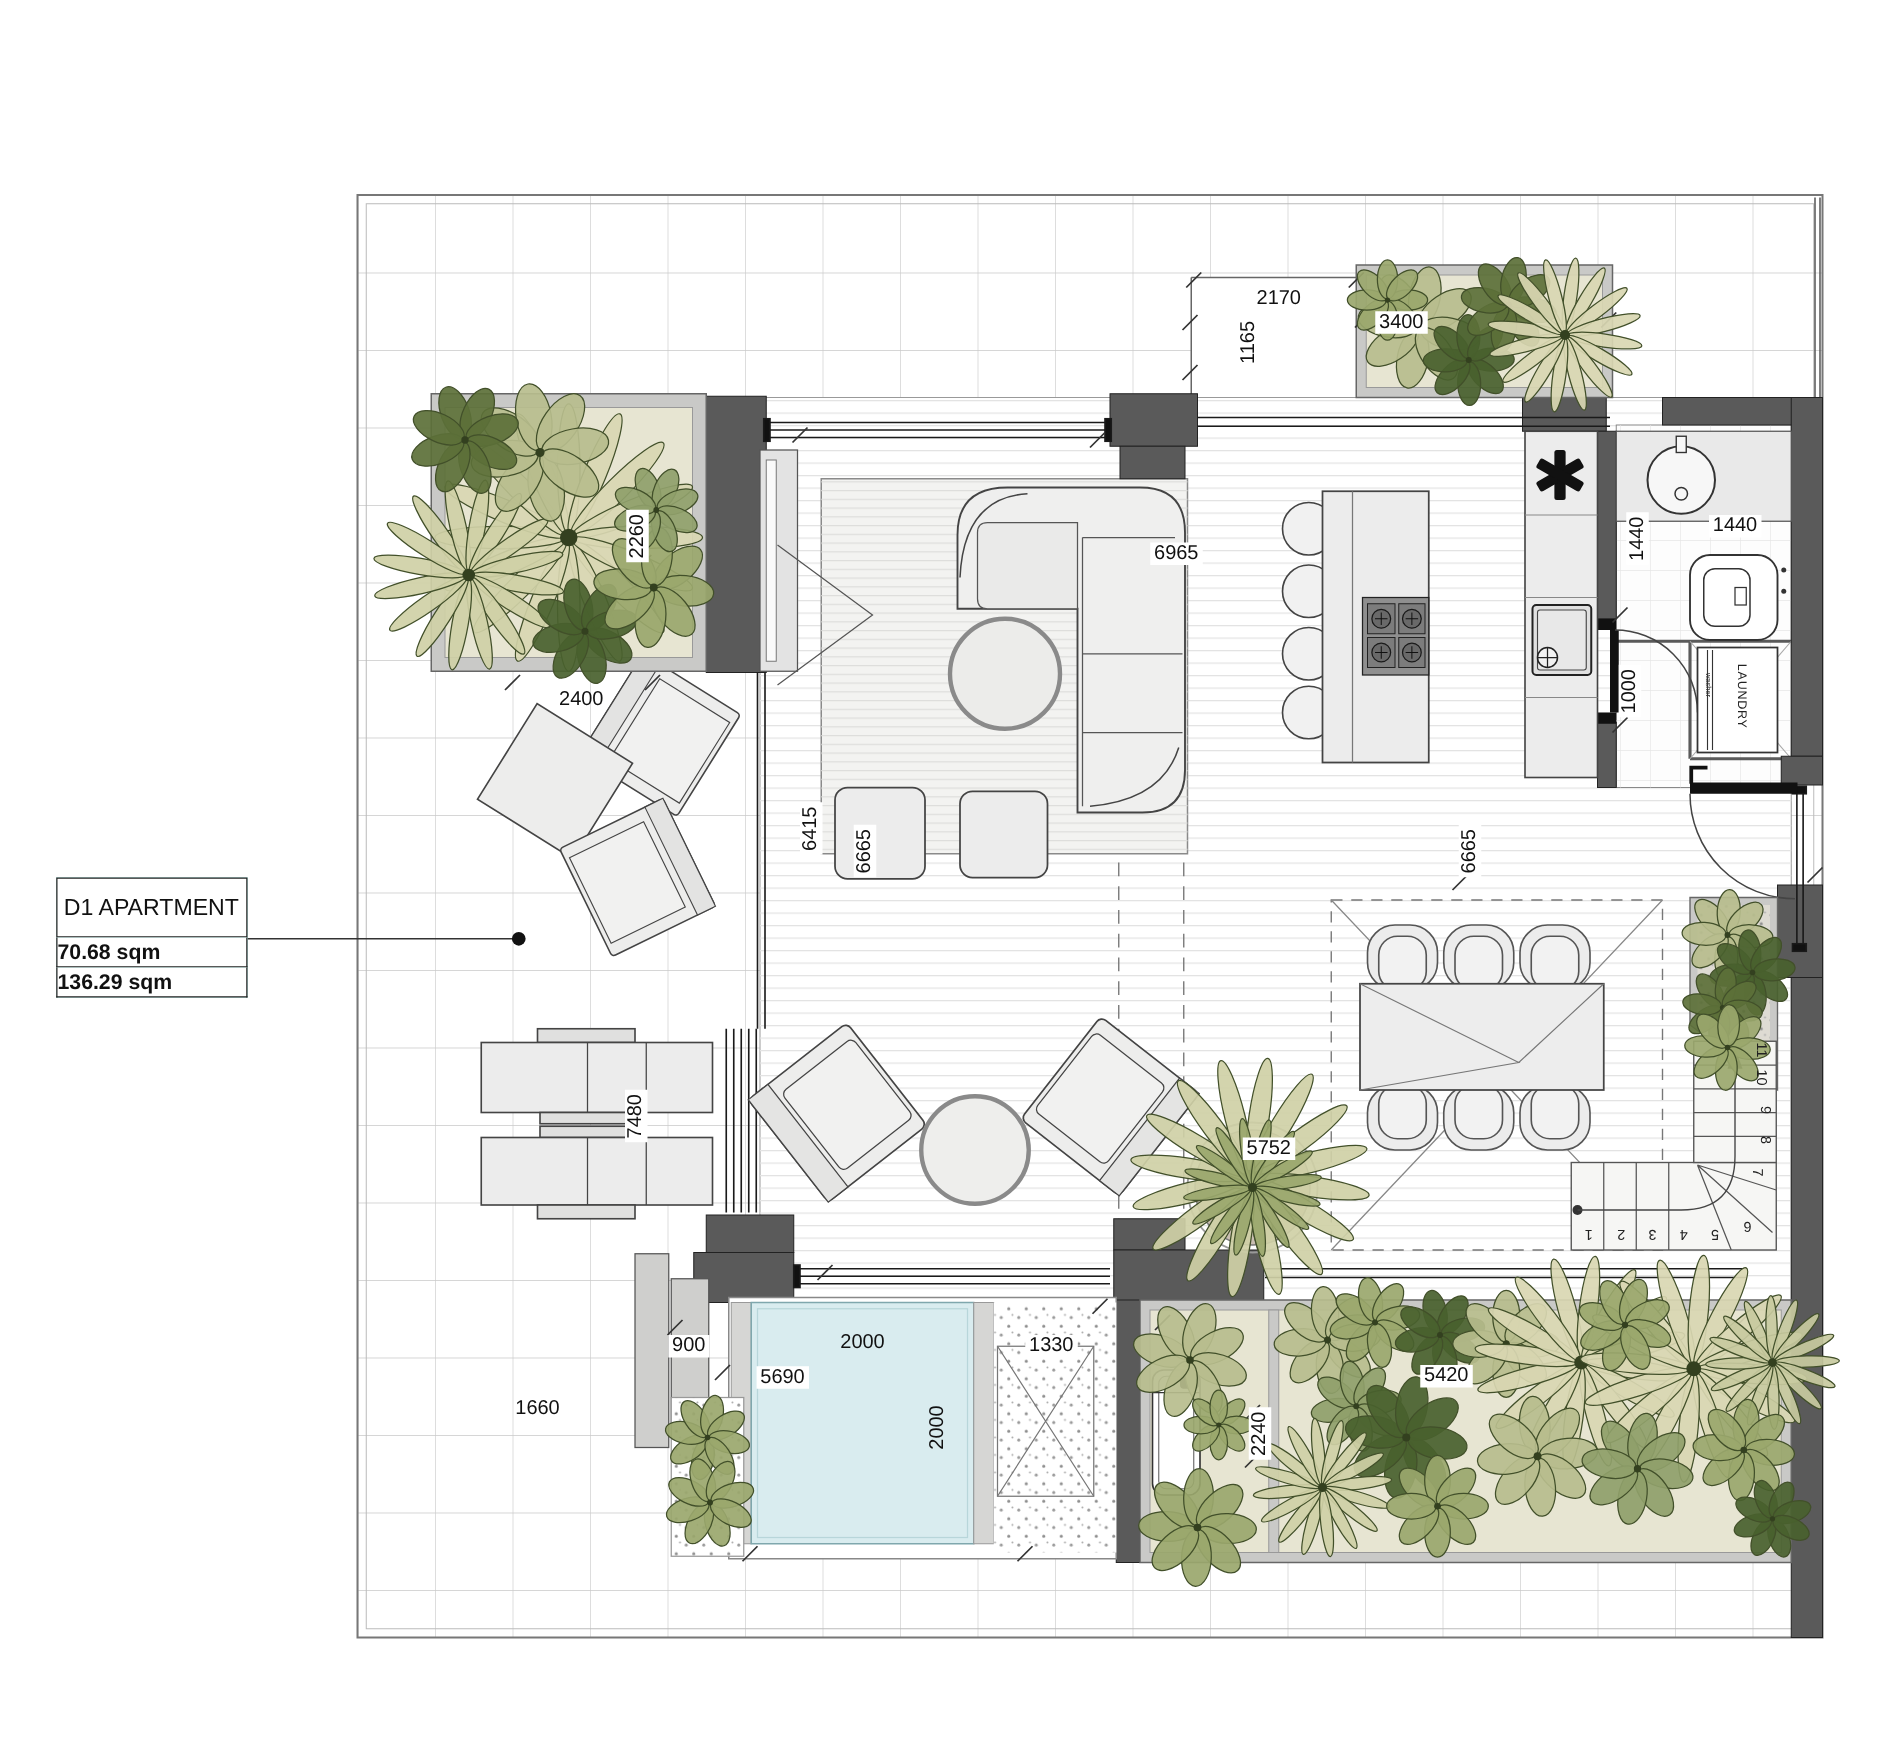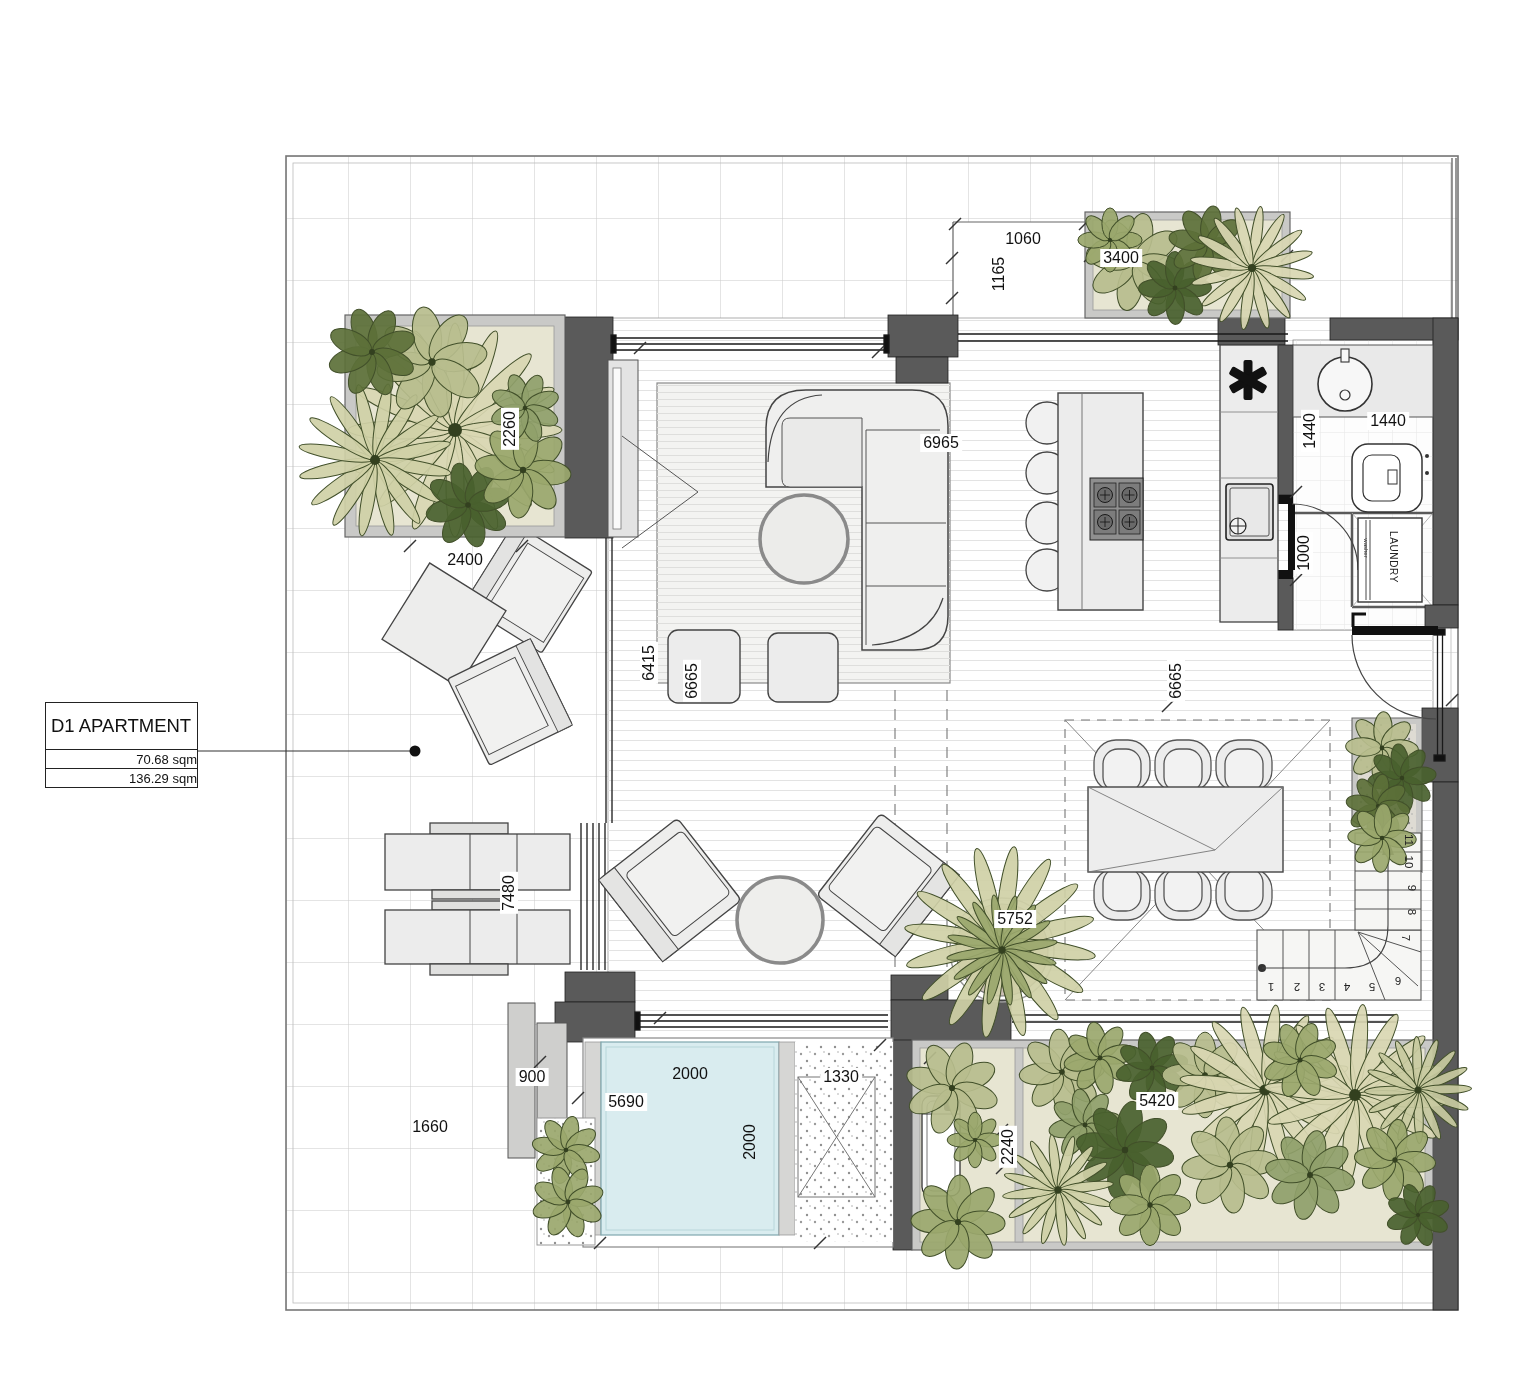--- a/index.html
+++ b/index.html
@@ -7,21 +7,21 @@
         font-family:"Liberation Sans","DejaVu Sans",sans-serif;color:#111;}
   svg{position:absolute;left:0;top:0;}
   .dim{position:absolute;font-size:16px;line-height:1;white-space:nowrap;color:#111;
        transform:translate(-50%,-50%);background:#fff;padding:1px 3px;}
   .dim.v{transform:translate(-50%,-50%) rotate(-90deg);}
   .dim.nobg{background:transparent;}
   .stairnum{position:absolute;font-size:11.5px;line-height:1;color:#222;transform:translate(-50%,-50%) rotate(180deg);}
   .stairnum.up{transform:translate(-50%,-50%) rotate(90deg);}
   #title-box{position:absolute;left:45px;top:702px;width:153px;background:#14b8a6;}
   #title-box .tb-title{border:1.6px solid #222;font-size:18.5px;padding:12px 5px;background:#fff;}
-  #title-box .tb-row{border:1.3px solid #222;border-top:none;text-align:right;font-size:13px;padding:1.5px 0;background:#fff;}
+  #title-box .tb-row{border:1.3px solid #222;border-top:none;text-align:left;font-size:17px;padding:1.5px 0;background:#fff;font-weight:bold;}
   .rot90{position:absolute;transform:translate(-50%,-50%) rotate(90deg);}
   #laundry-label{font-size:10px;letter-spacing:.6px;color:#222;}
   #washer-label{font-size:6px;color:#333;}
 </style>
 </head>
 <body>
 
 <div id="plan">
 <svg id="plan-svg" width="1517" height="1400" viewBox="0 0 1517 1400">
   <defs>
@@ -875,35 +875,35 @@
         <rect x="-4.5" y="-20" width="9" height="40" rx="2" fill="#111" transform="translate(1248,380) rotate(120)"></rect>
       </g>
 </svg>
 
 <div id="title-box">
   <div class="tb-title">D1 APARTMENT</div>
   <div class="tb-row">70.68 sqm</div>
   <div class="tb-row">136.29 sqm</div>
 </div>
 
-<div class="dim" style="left:1023px;top:239px;">1060</div>
+<div class="dim" style="left:1023px;top:239px;">2170</div>
 <div class="dim v" style="left:999px;top:274px;">1165</div>
 <div class="dim" style="left:1121px;top:258px;">3400</div>
 <div class="dim v" style="left:510px;top:429px;">2260</div>
 <div class="dim nobg" style="left:465px;top:560px;">2400</div>
 <div class="dim" style="left:941px;top:415px;margin-top:28px;">6965</div>
 <div class="dim v" style="left:1310px;top:431px;">1440</div>
 <div class="dim" style="left:1388px;top:421px;">1440</div>
 <div class="dim v" style="left:1304px;top:553px;">1000</div>
 <div class="dim v" style="left:649px;top:663px;">6415</div>
 <div class="dim v" style="left:692px;top:681px;">6665</div>
 <div class="dim v" style="left:1176px;top:681px;">6665</div>
 <div class="dim v" style="left:509px;top:893px;">7480</div>
 <div class="dim" style="left:1015px;top:919px;">5752</div>
-<div class="dim" style="left:532px;top:1077px;">900</div>
+<div class="dim" style="left:551px;top:1077px;">900</div>
 <div class="dim" style="left:626px;top:1102px;">5690</div>
 <div class="dim nobg" style="left:690px;top:1074px;">2000</div>
 <div class="dim v nobg" style="left:750px;top:1142px;">2000</div>
 <div class="dim" style="left:841px;top:1077px;">1330</div>
 <div class="dim nobg" style="left:430px;top:1127px;">1660</div>
 <div class="dim" style="left:1157px;top:1101px;">5420</div>
 <div class="dim v" style="left:1008px;top:1147px;">2240</div>
 
 <div class="rot90" id="laundry-label" style="left:1393px;top:557px;">LAUNDRY</div>
 <div class="rot90" id="washer-label" style="left:1366px;top:548px;">washer</div>

